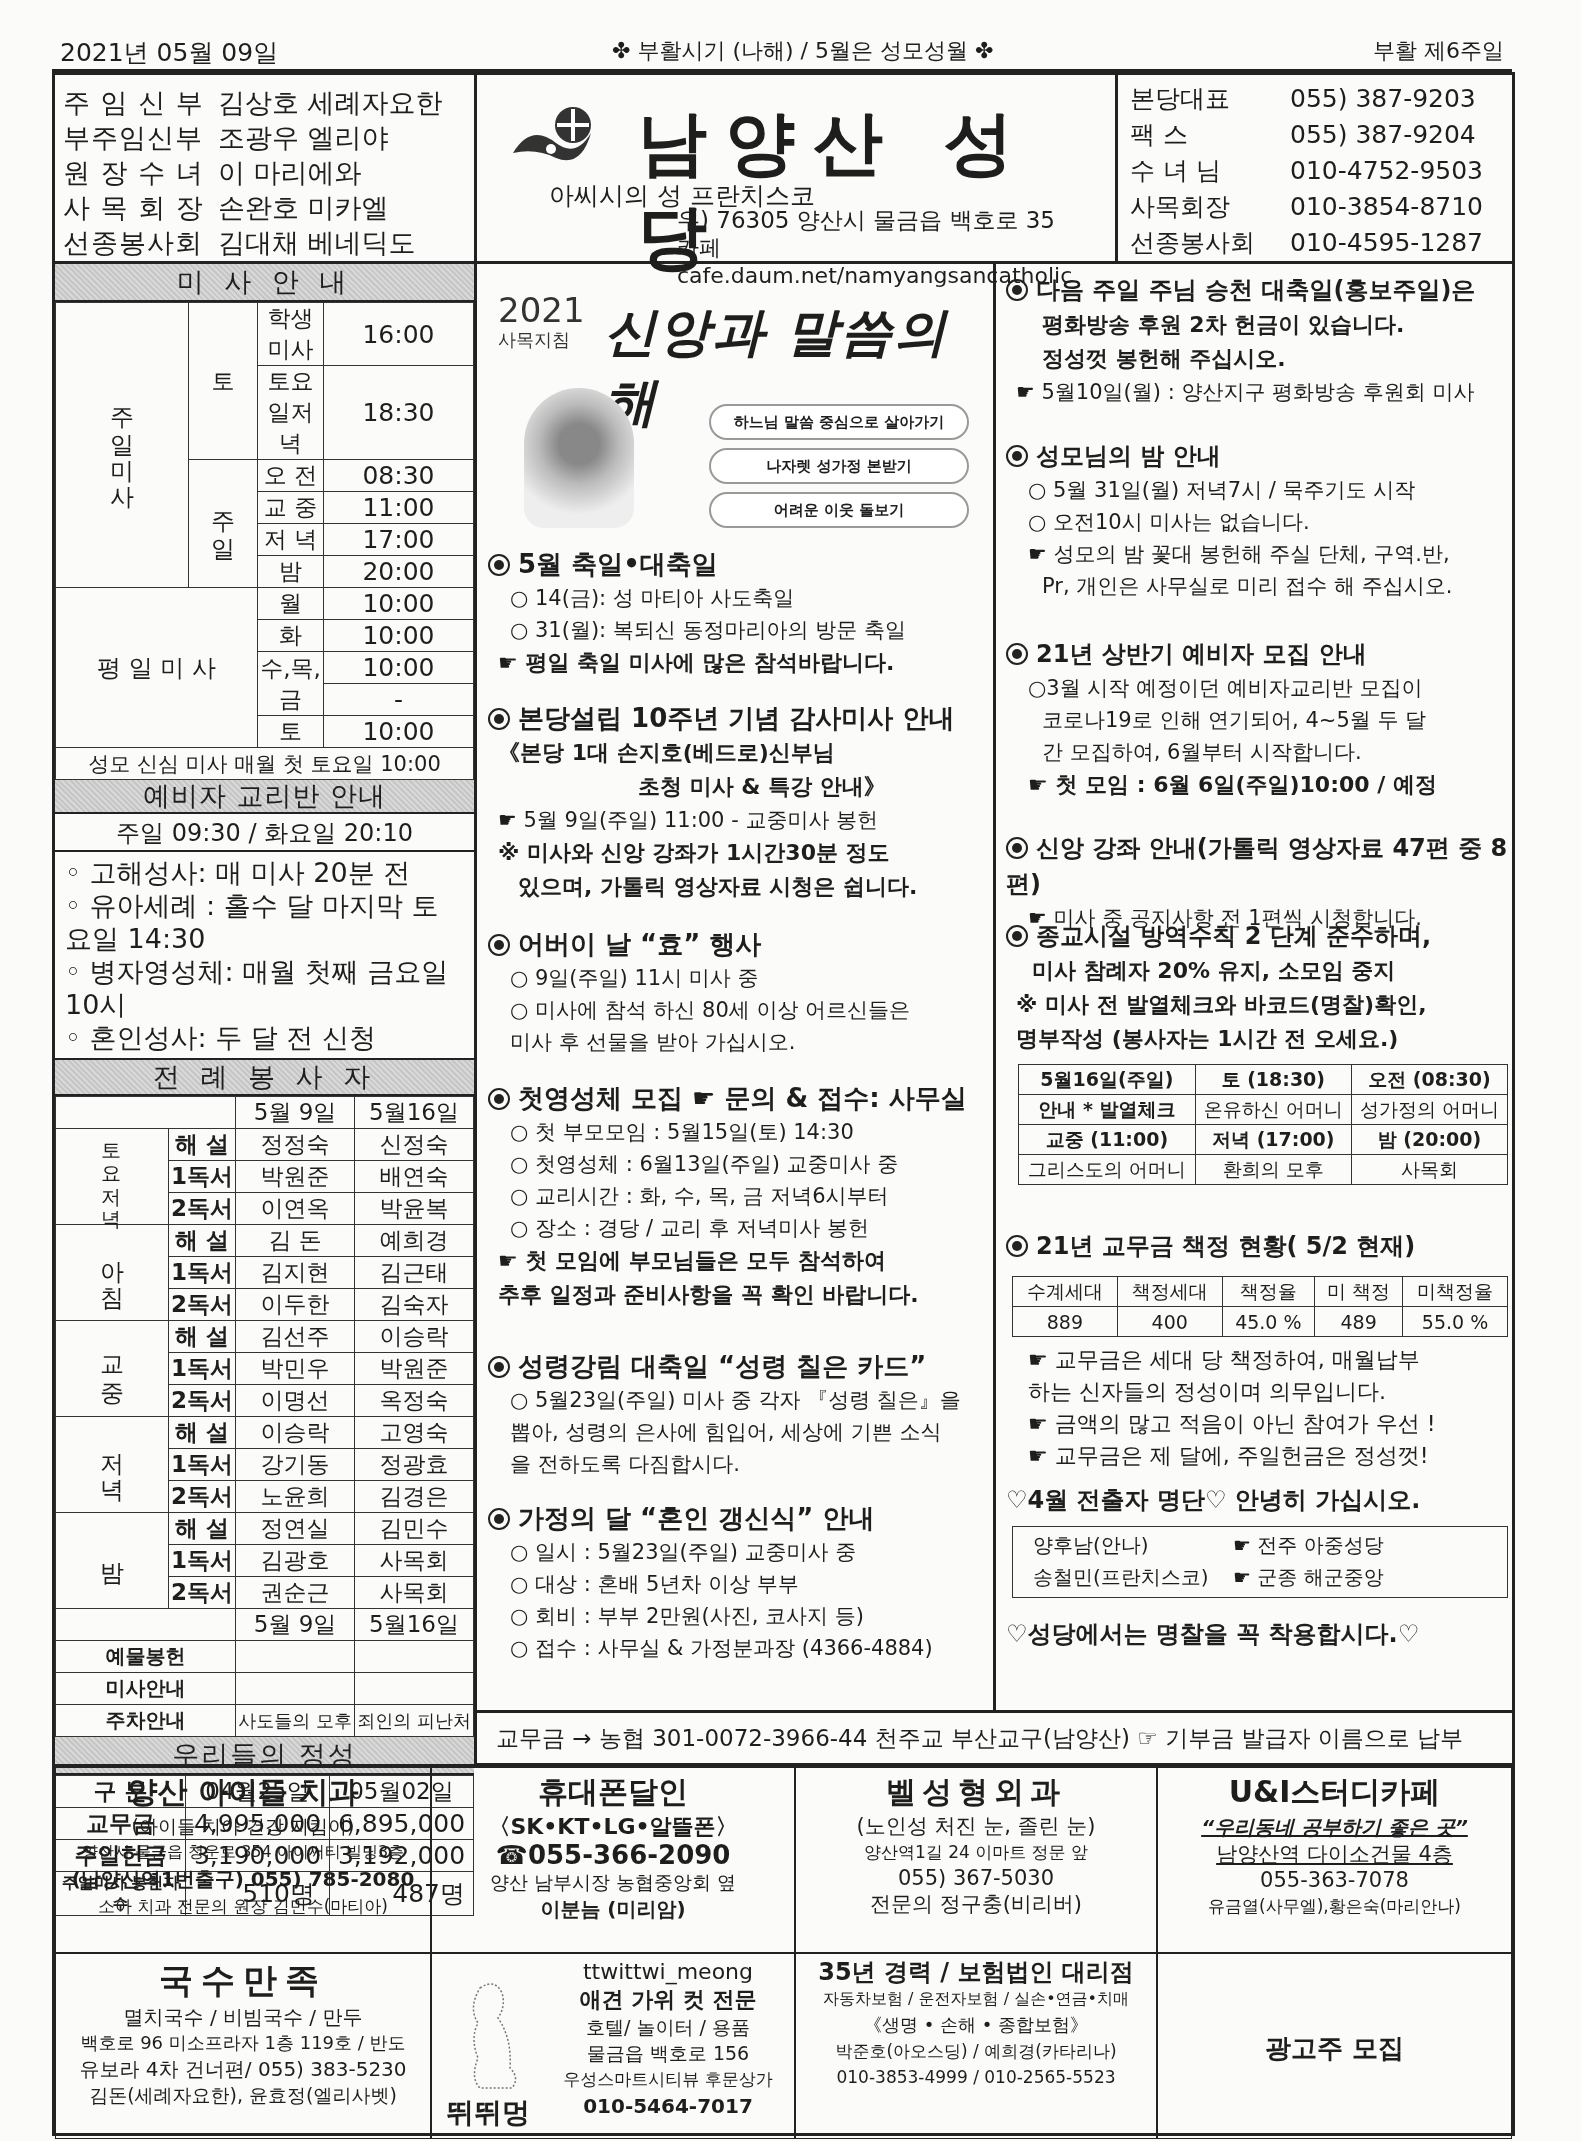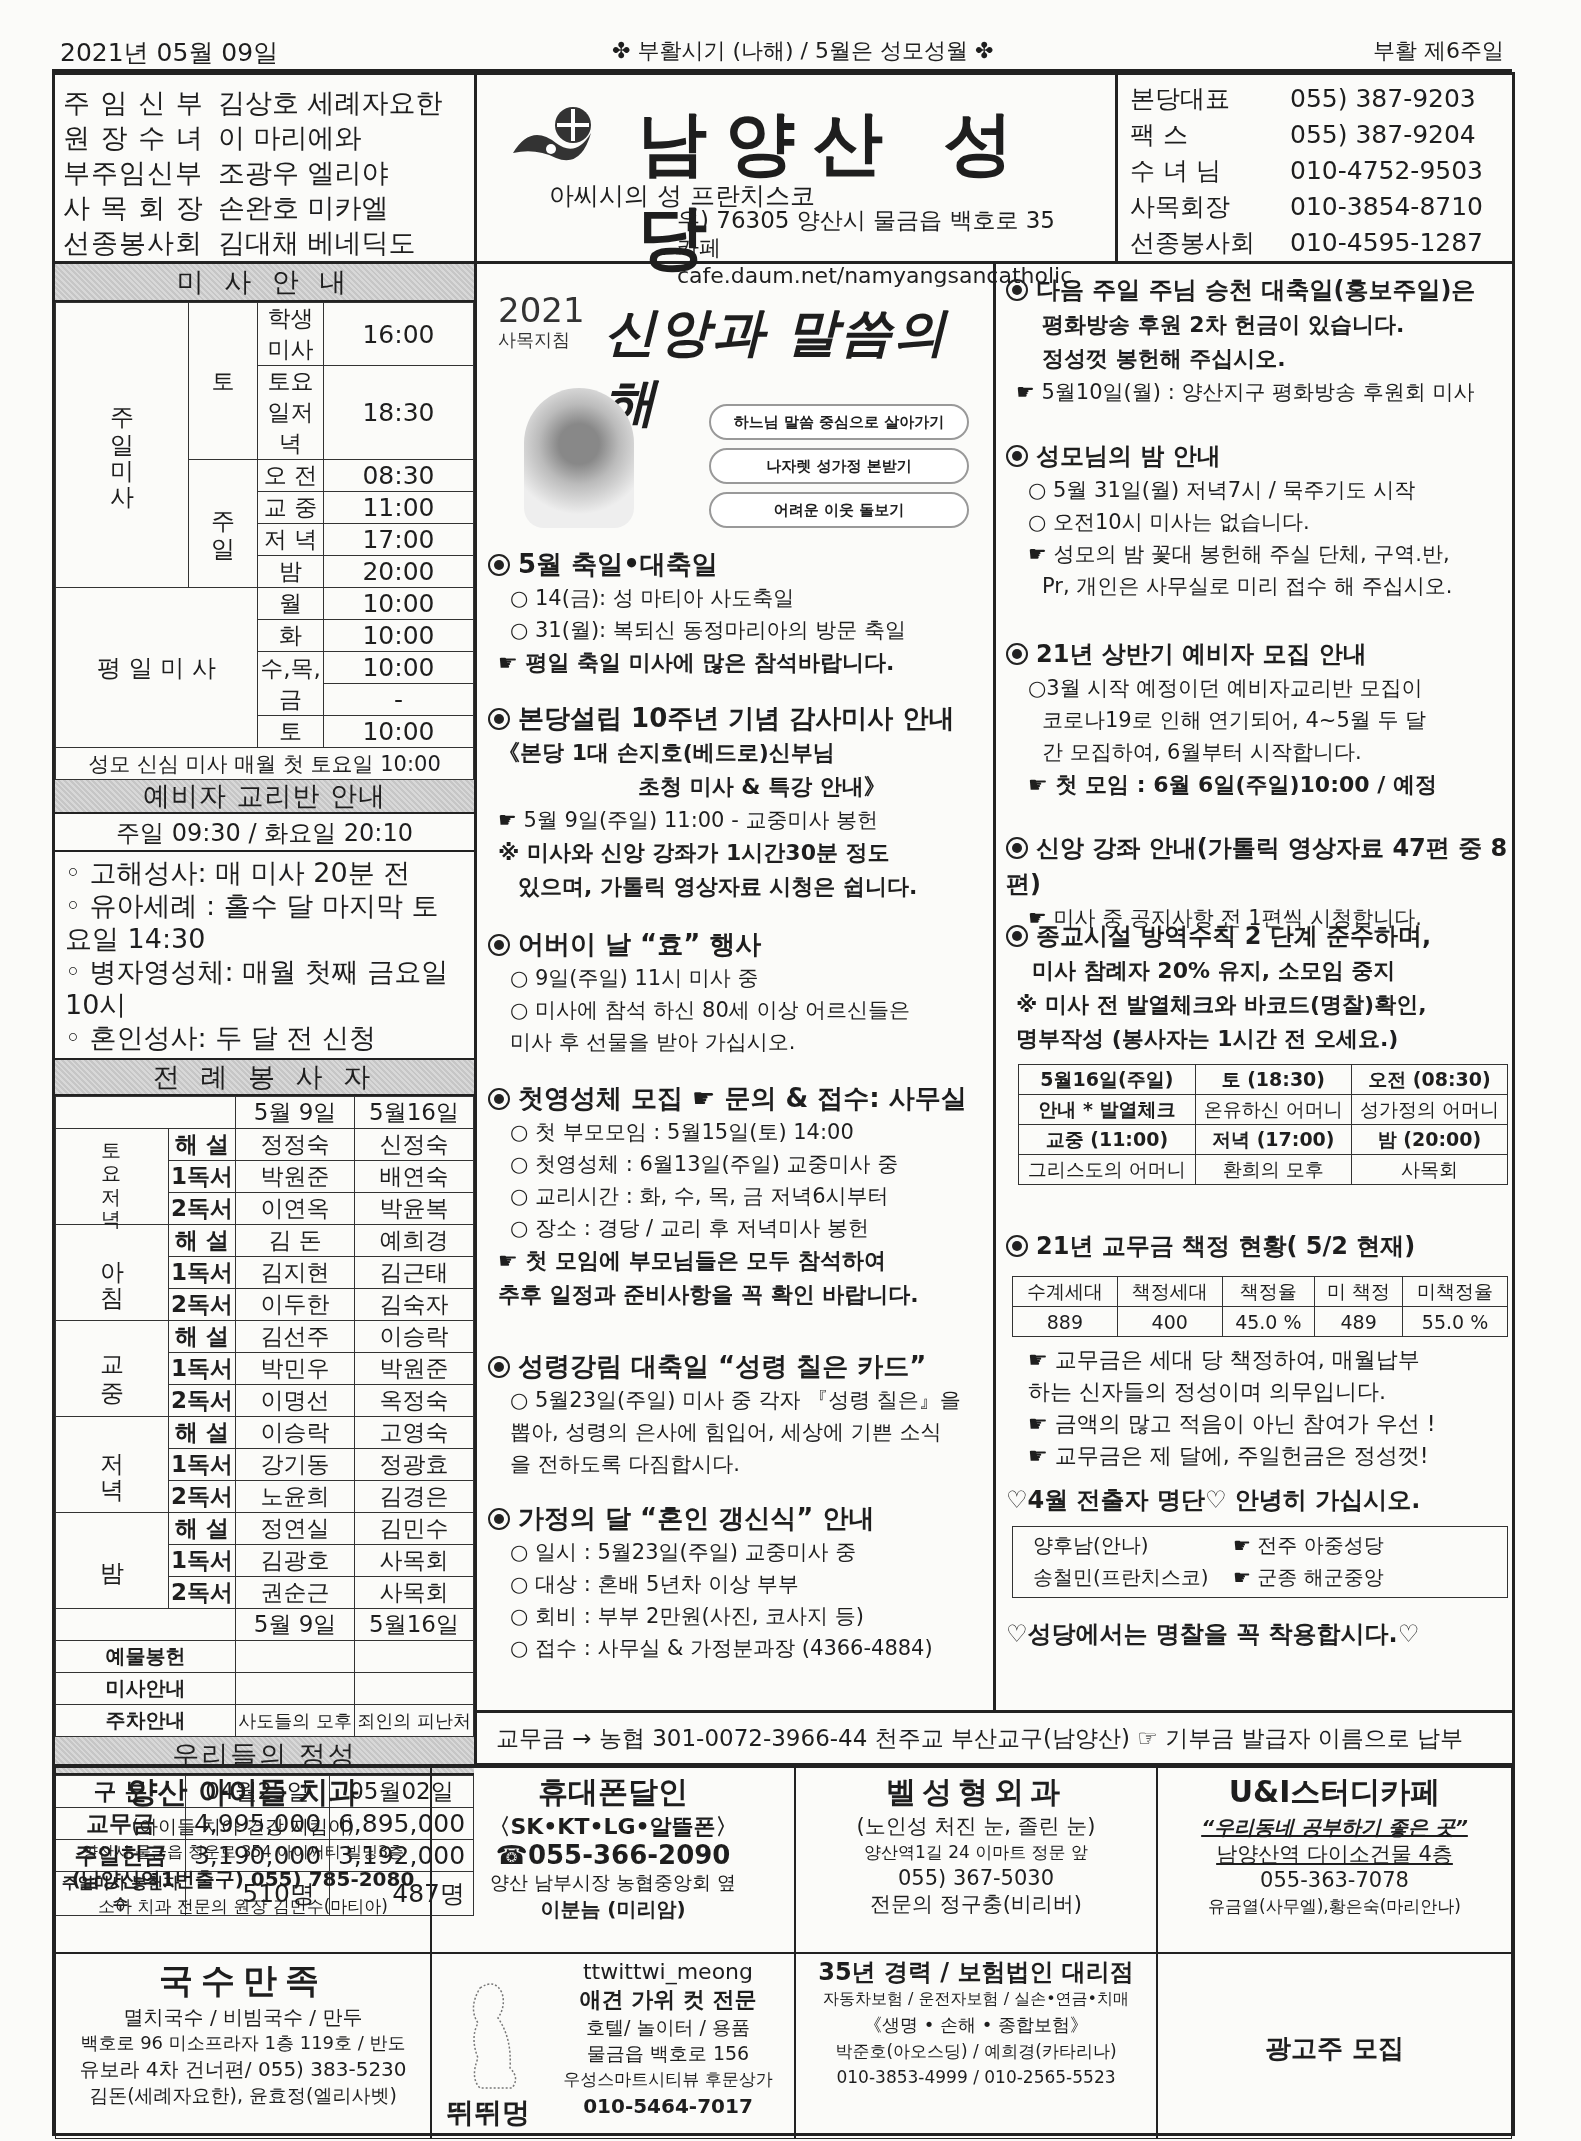--- a/index.html
+++ b/index.html
@@ -66,26 +66,26 @@
   <span class="season">✤ 부활시기 (나해) / 5월은 성모성월 ✤</span>
   <span class="week">부활 제6주일</span>
 </div>
 
 <div class="frame staff">
   <div class="row">
       <span class="role">주 임 신 부</span>
       <span>김상호 세례자요한</span>
     </div>
   <div class="row">
+      <span class="role">부주임신부</span>
+      <span>조광우 엘리야</span>
+    </div>
+  <div class="row">
       <span class="role">원 장 수 녀</span>
       <span>이 마리에와</span>
-    </div>
-  <div class="row">
-      <span class="role">부주임신부</span>
-      <span>조광우 엘리야</span>
     </div>
   <div class="row">
       <span class="role">사 목 회 장</span>
       <span>손완호 미카엘</span>
     </div>
   <div class="row">
       <span class="role">선종봉사회</span>
       <span>김대채 베네딕도</span>
     </div>
 </div>
@@ -357,21 +357,21 @@
 
   <div class="notice" style="top:662px;">
     <div class="h"><span class="target-circle"></span><span>어버이 날 “효” 행사</span></div>
     <div class="l">○ 9일(주일) 11시 미사 중</div>
     <div class="l">○ 미사에 참석 하신 80세 이상 어르신들은</div>
     <div class="l">   미사 후 선물을 받아 가십시오.</div>
   </div>
 
   <div class="notice" style="top:816px;">
     <div class="h"><span class="target-circle"></span><span>첫영성체 모집 ☛ 문의 &amp; 접수: 사무실</span></div>
-    <div class="l">○ 첫 부모모임 : 5월15일(토) 14:00</div>
+    <div class="l">○ 첫 부모모임 : 5월15일(토) 14:30</div>
     <div class="l">○ 첫영성체 : 6월13일(주일) 교중미사 중</div>
     <div class="l">○ 교리시간 : 화, 수, 목, 금 저녁6시부터</div>
     <div class="l">○ 장소 : 경당 / 교리 후 저녁미사 봉헌</div>
     <div class="lb">☛ 첫 모임에 부모님들은 모두 참석하여</div>
     <div class="lb">   추후 일정과 준비사항을 꼭 확인 바랍니다.</div>
   </div>
 
   <div class="notice" style="top:1084px;">
     <div class="h"><span class="target-circle"></span><span>성령강림 대축일 “성령 칠은 카드”</span></div>
     <div class="l">○ 5월23일(주일) 미사 중 각자 『성령 칠은』을</div>

